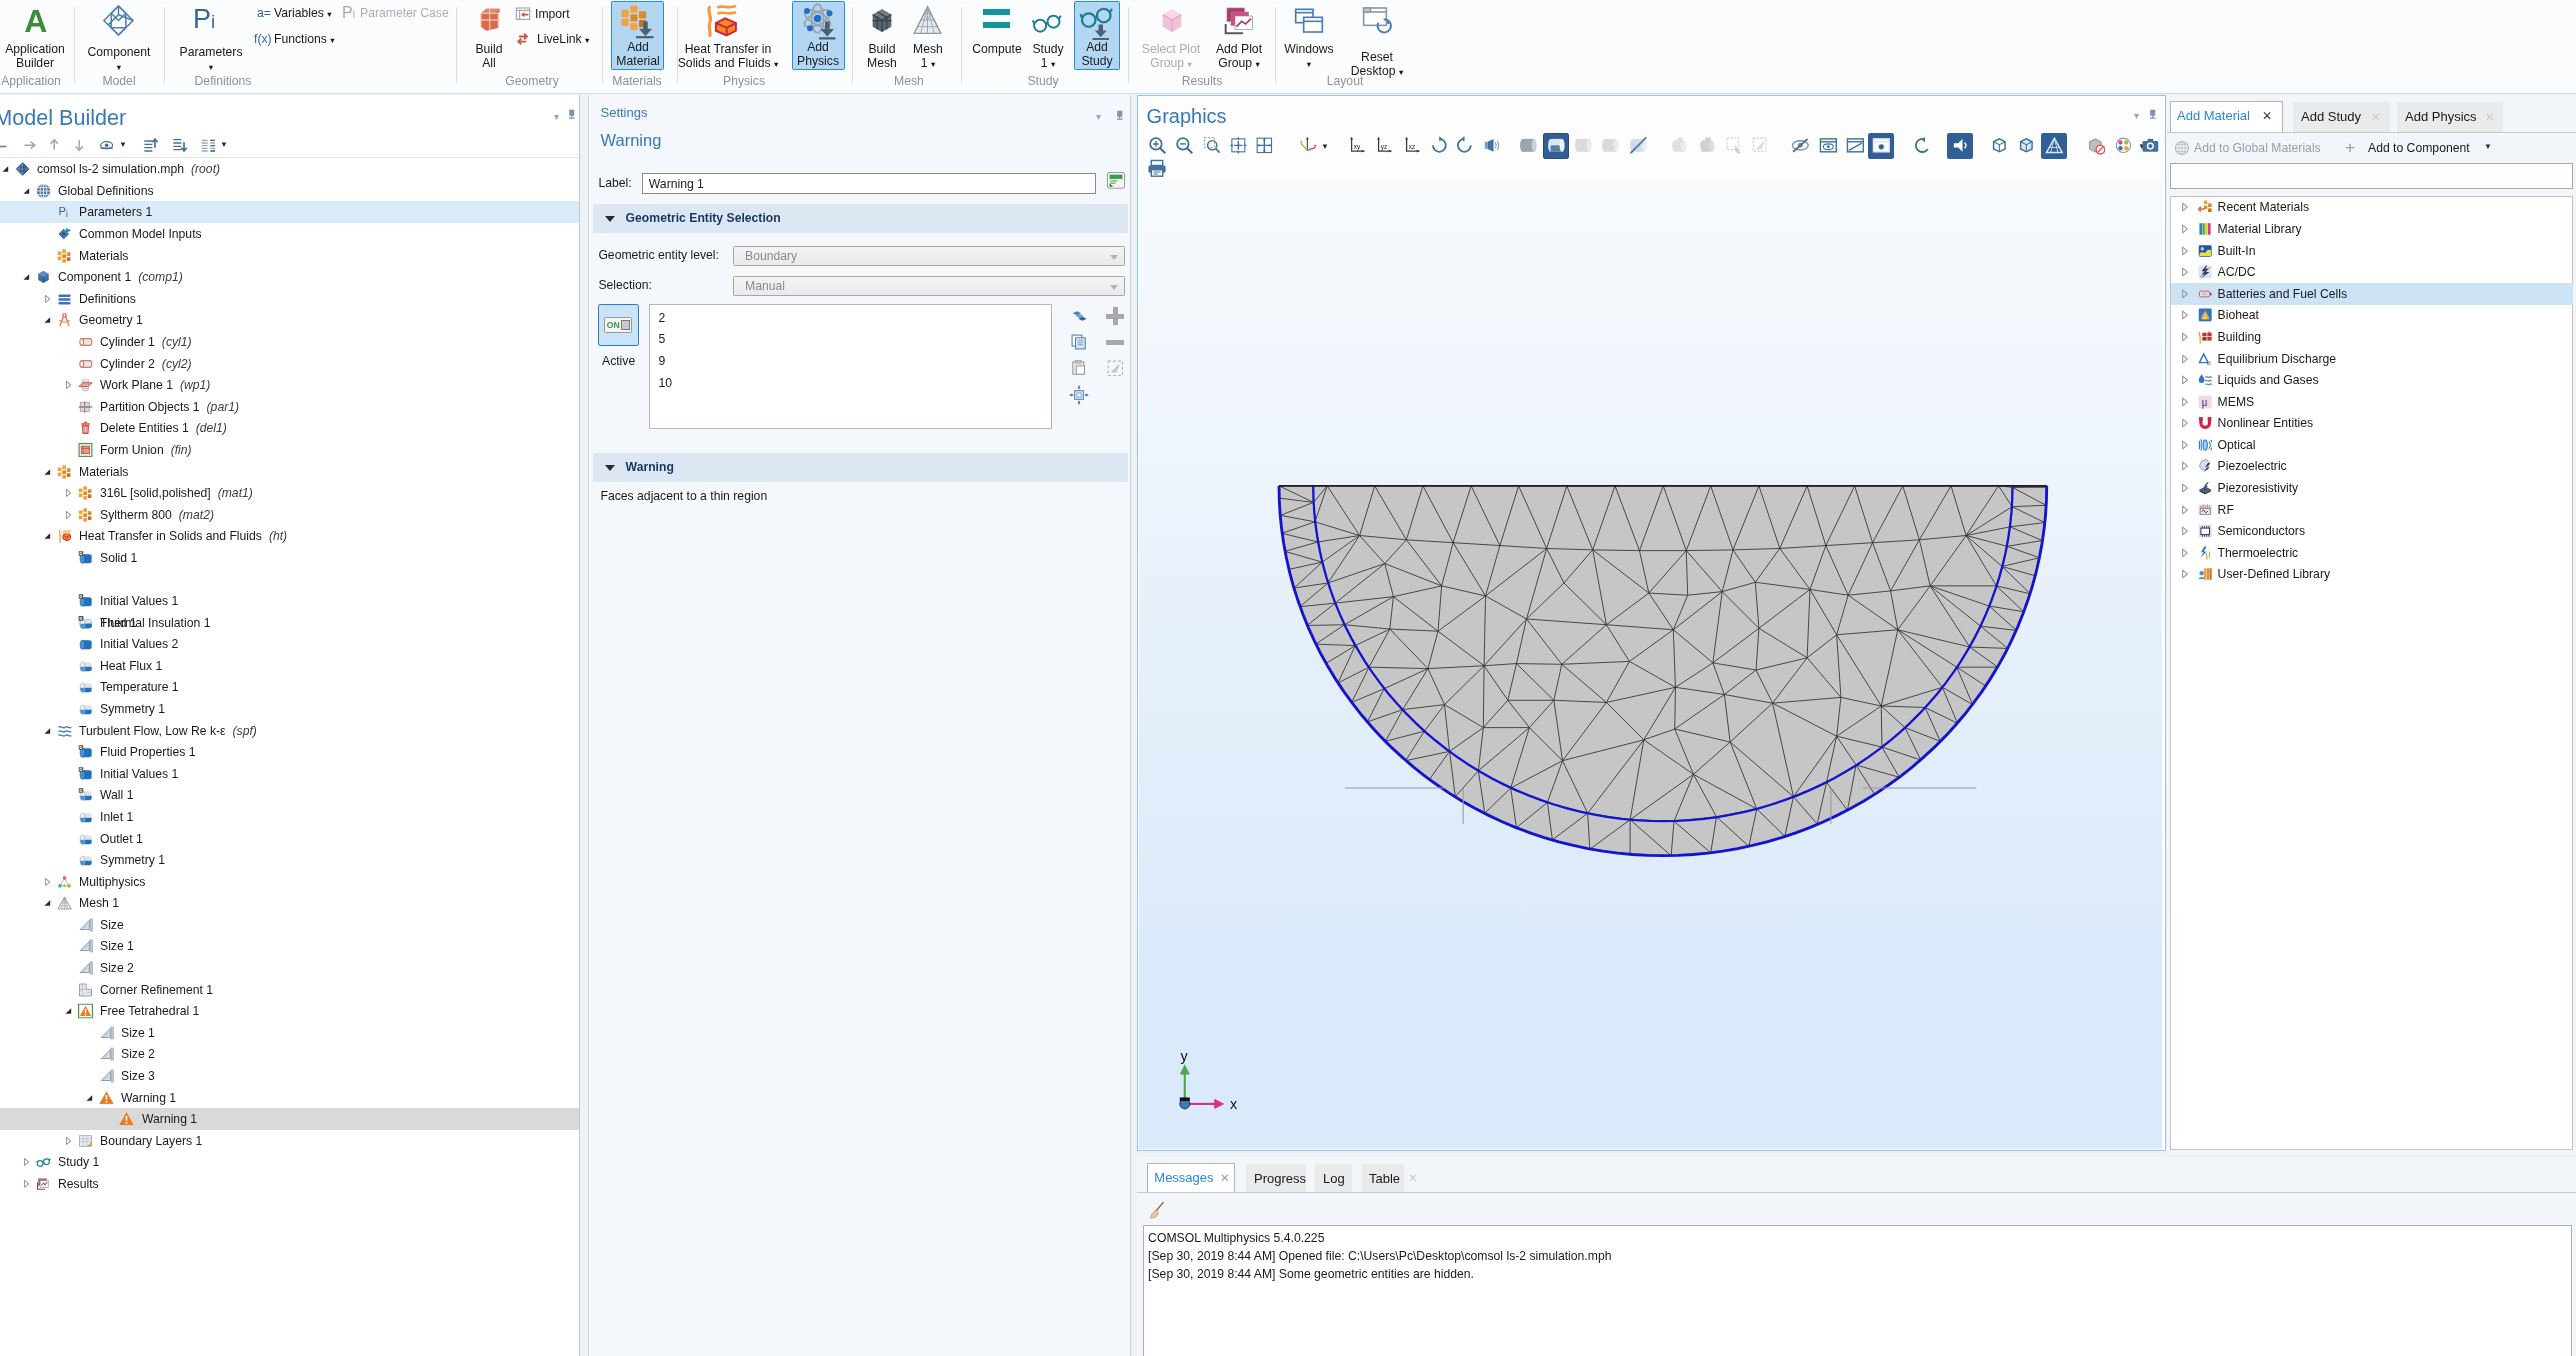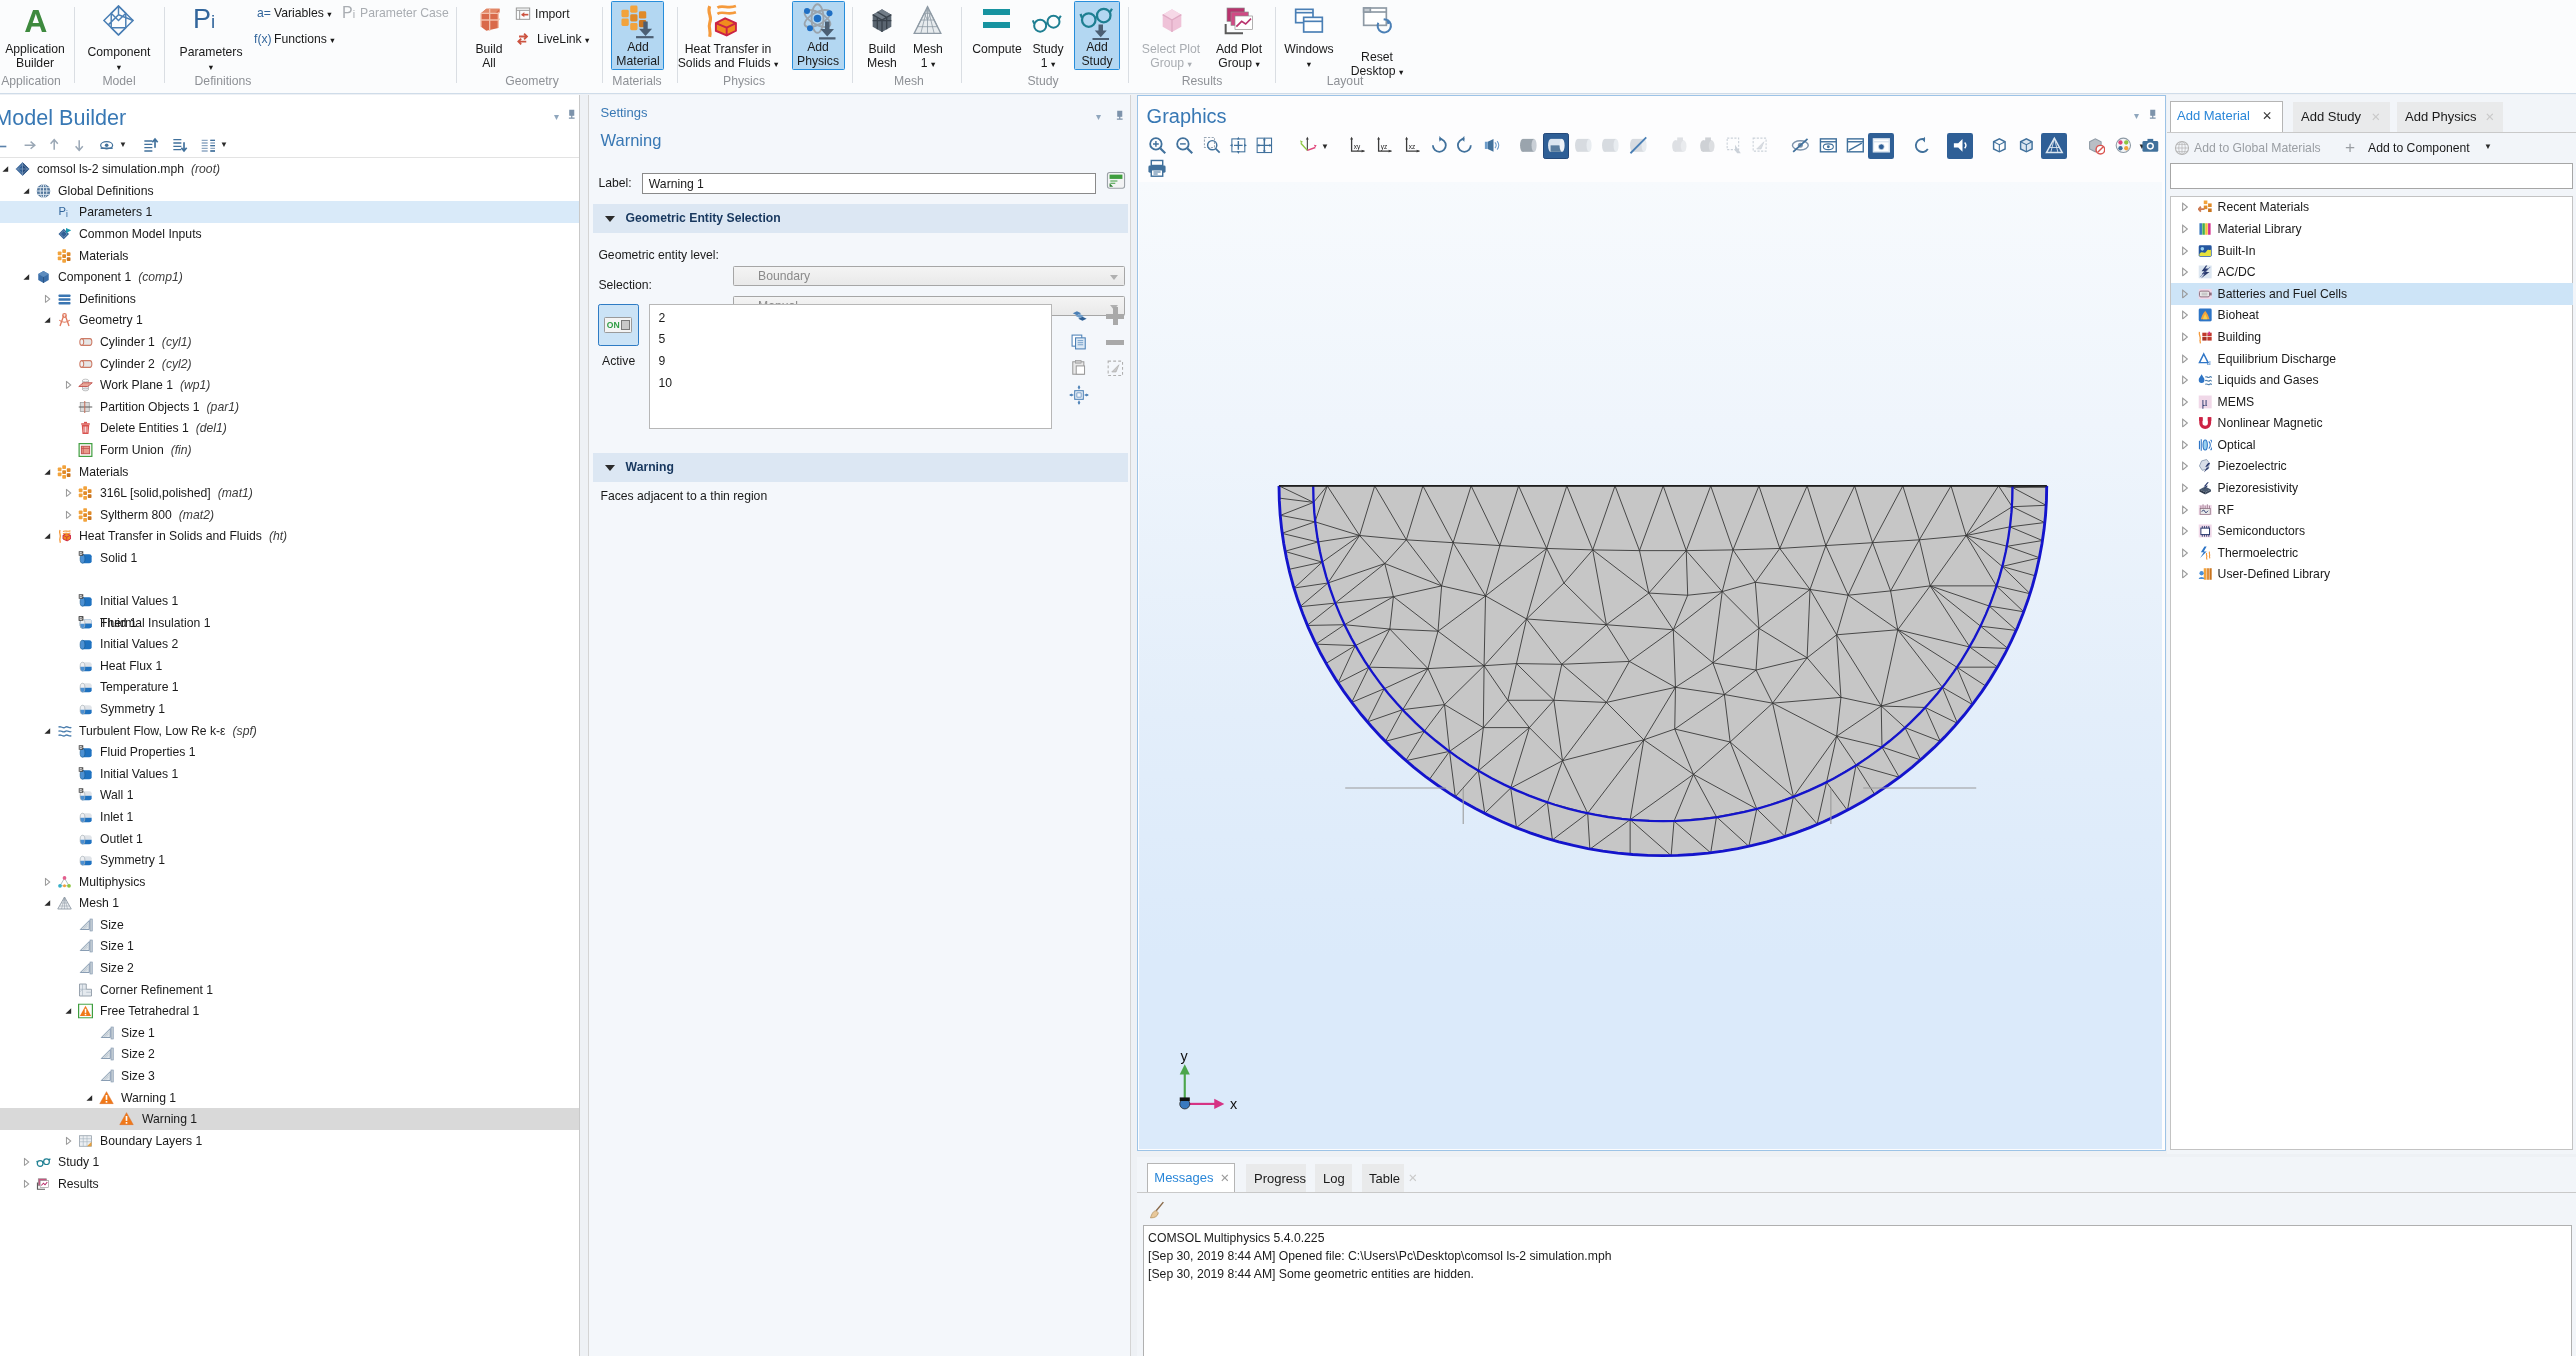--- a/index.html
+++ b/index.html
@@ -8,21 +8,21 @@
 .t17{font-size:12.2px;}
 .it{font-style:italic;color:#3c3c3c;margin-left:3.6px;}
 svg{display:block;}
 .row{position:absolute;height:21.6px;width:100%;}
 .rlab{position:absolute;top:50%;transform:translateY(-50%);font-size:12.2px;white-space:nowrap;}
 .ricon{position:absolute;top:50%;transform:translateY(-50%);}
 .sep{position:absolute;top:7.2px;bottom:10px;width:0.7px;background:#dadee3;}
 .glab{position:absolute;top:74px;font-size:12.2px;color:#8e9196;text-align:center;white-space:nowrap;transform:translateX(-50%);}
 .rbtn-lab{position:absolute;font-size:12.2px;text-align:center;line-height:14.4px;transform:translateX(-50%);white-space:nowrap;}
 .hl{background:#b3d7f2;border:1.4px solid #268ddb;border-radius:1.4px;}
-.combo{position:absolute;height:20px;background:linear-gradient(#f4f4f4,#e9e9e9);border:0.7px solid #a6a6a6;border-radius:1.4px;color:#8a8a8a;font-size:12.2px;line-height:18.7px;padding-left:24px;margin-top:20px;}
+.combo{position:absolute;height:20px;background:linear-gradient(#f4f4f4,#e9e9e9);border:0.7px solid #a6a6a6;border-radius:1.4px;color:#8a8a8a;font-size:12.2px;line-height:18.7px;padding-left:11px;}
 .combo:after{content:"";position:absolute;right:6.5px;top:8px;border:4.3px solid transparent;border-top:5px solid #b0b0b0;}
 .band{position:absolute;left:591px;width:538px;height:29px;background:#dce7f3;}
 .band .tri{position:absolute;left:12.2px;top:11.5px;border:5px solid transparent;border-top:6.5px solid #2b2b2b;}
 .band .bt{position:absolute;left:33px;top:6.5px;font-size:12.2px;font-weight:bold;color:#17375e;}
 .tab{position:absolute;font-size:13px;line-height:27px;text-align:left;}
 </style></head><body>
 <div class="abs" style="left:0;top:0;width:2576px;height:94px;background:#fbfcfd;border-bottom:1.4px solid #cfdce9">
 <div class="sep" style="left:74px"></div>
 <div class="sep" style="left:164px"></div>
 <div class="sep" style="left:456px"></div>
@@ -1238,21 +1238,21 @@
 </div>
 <div class="row" style="top:317px;left:3.6px;width:402px;">
 <svg class="ricon" style="left:10px" width="8" height="9.4" viewBox="0 0 10 12">
         <path d="M2 1 8 6 2 11z" fill="none" stroke="#9a9a9a" stroke-width="1.4"></path>
       </svg>
 <svg class="ricon" style="left:27px" width="14.4" height="14.4" viewBox="0 0 20 20">
         <path d="M4 2 4 10 a6 6 0 0 0 12 0 L16 2" stroke="#cc2244" stroke-width="4.5" fill="none"></path>
         <rect x="1.5" y="2" width="5" height="5" fill="#cc2244"></rect>
         <rect x="13.5" y="2" width="5" height="5" fill="#cc2244"></rect>
       </svg>
-<div class="rlab" style="left:47px">Nonlinear Magnetic</div>
+<div class="rlab" style="left:47px">Nonlinear Entities</div>
 </div>
 <div class="row" style="top:339px;left:3.6px;width:402px;">
 <svg class="ricon" style="left:10px" width="8" height="9.4" viewBox="0 0 10 12">
         <path d="M2 1 8 6 2 11z" fill="none" stroke="#9a9a9a" stroke-width="1.4"></path>
       </svg>
 <svg class="ricon" style="left:27px" width="14.4" height="14.4" viewBox="0 0 20 20">
         <g stroke="#2e75c6" stroke-width="1.5" fill="none">
           <path d="M2 4 2 16M4.5 2 4.5 18"></path>
           <ellipse cx="10" cy="10" rx="3" ry="7" fill="#9ad0f0"></ellipse>
           <path d="M15 5 a7 7 0 0 1 0 10M17.5 3 a10 10 0 0 1 0 14"></path>

